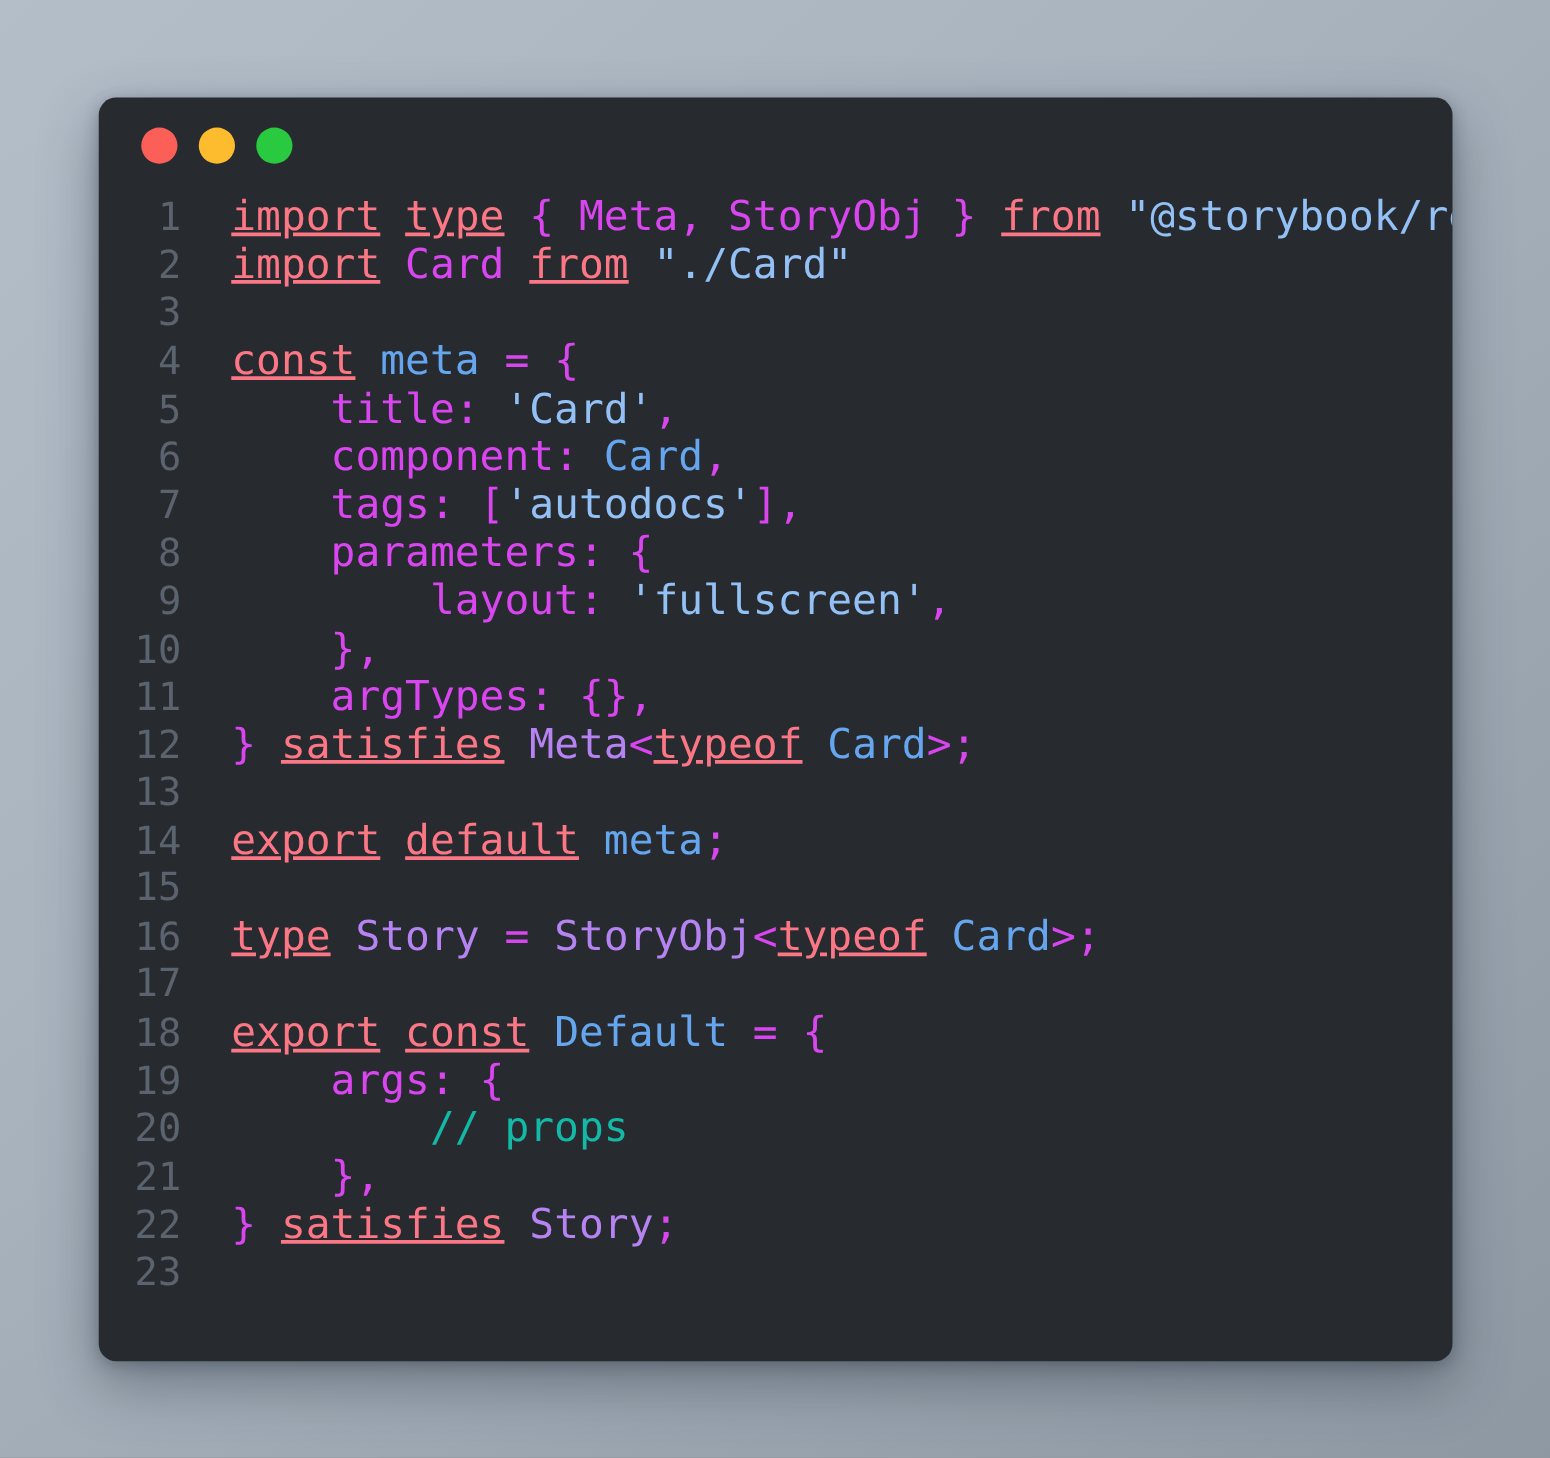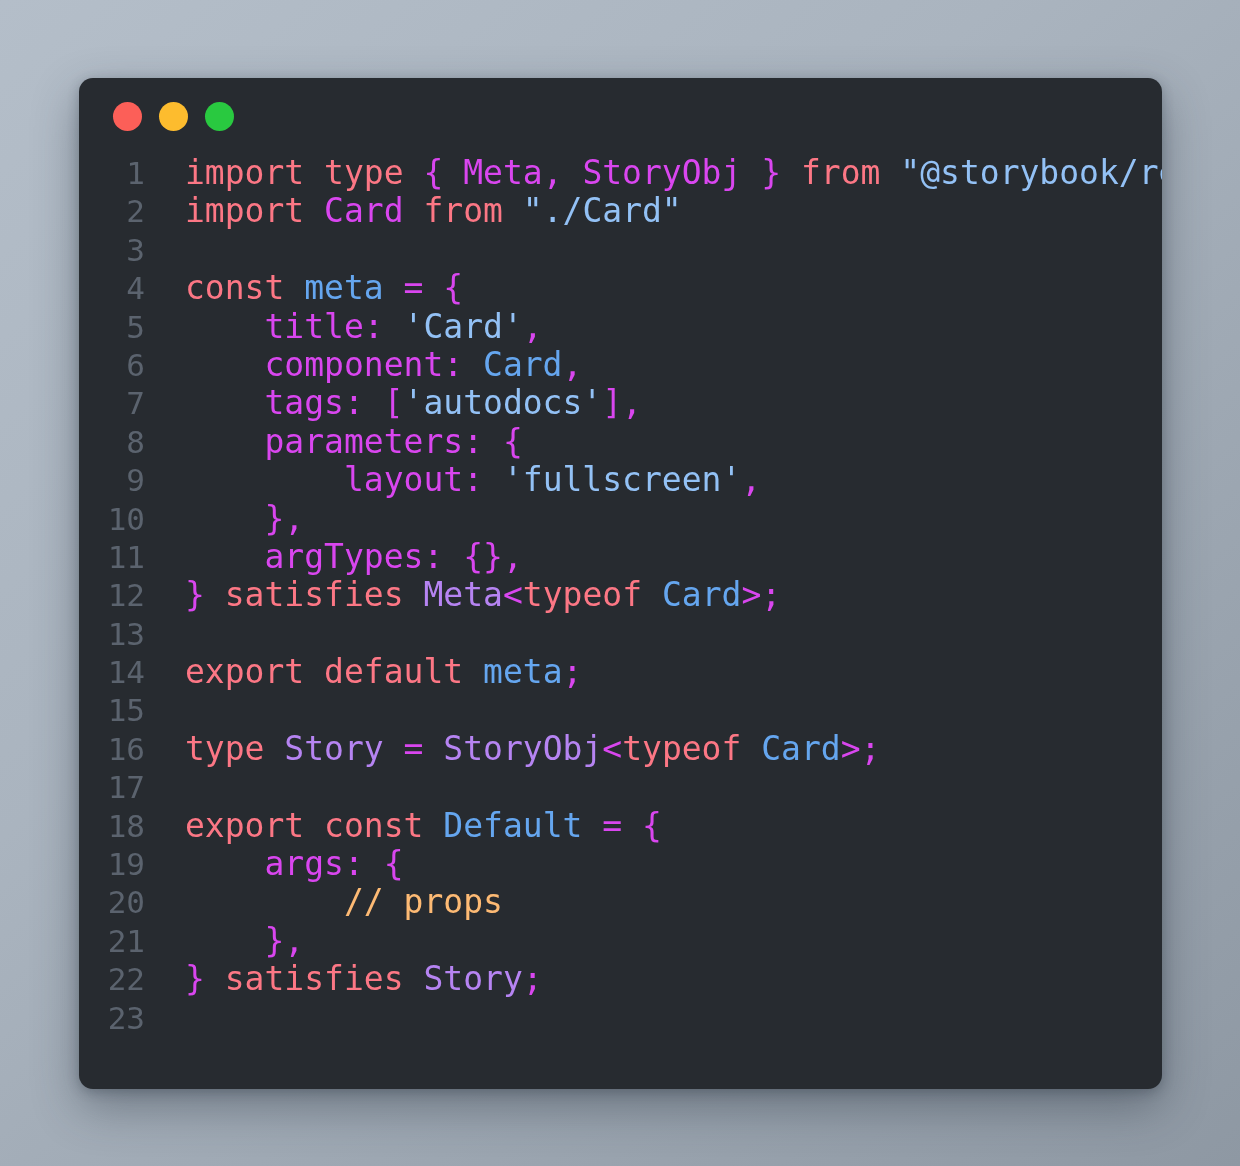--- a/index.html
+++ b/index.html
@@ -87,26 +87,26 @@
 
   .code-text {
     padding-left: 40px;
     color: #e4e7ea;
     white-space: pre;
     flex: 1 1 auto;
     overflow: hidden;
   }
 
   
-  .t-kw      { color: #fc7785; }  
+  .t-kw      { color: #fc7785; text-decoration: underline; }  
   .t-var     { color: #65a6ef; }  
   .t-str     { color: #93c1f5; }  
   .t-type    { color: #b684f2; }  
   .t-plain   { color: #d946ef; }  
-  .t-comment { color: #fdba74; }  
+  .t-comment { color: #14b8a6; }  
 </style>
 </head>
 <body>
 
 <div id="app-root">
 
   <div class="code-window">
 
     <div class="titlebar">
       <span class="dot dot-close"></span>

